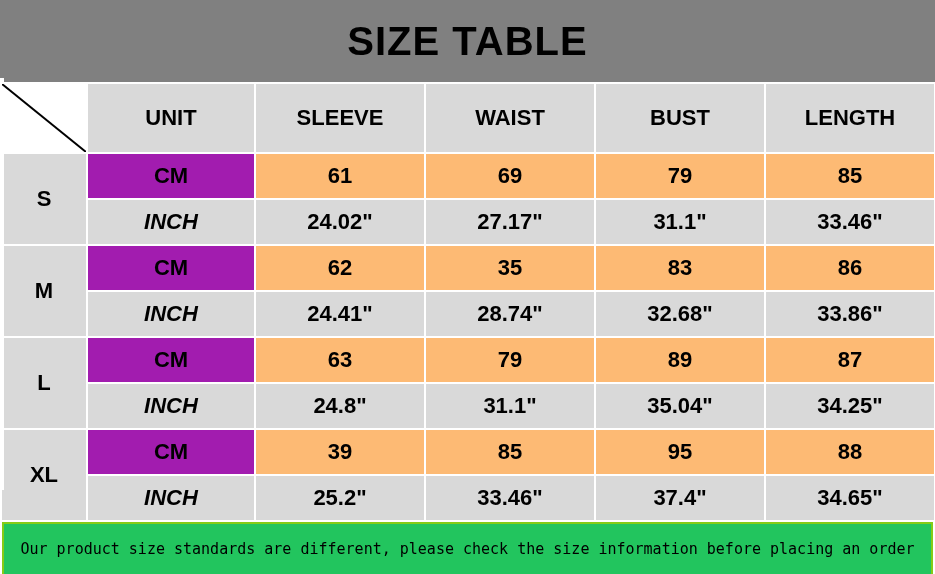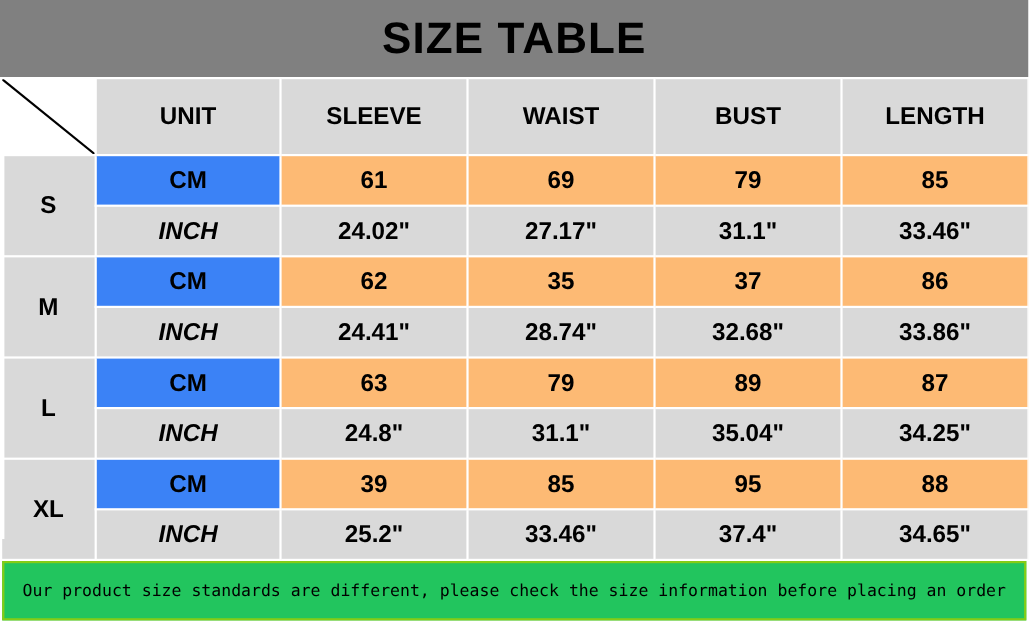--- a/index.html
+++ b/index.html
@@ -14,21 +14,21 @@
     overflow: hidden;
   }
   .sheet {
     position: relative;
     width: 935px;
     height: 574px;
     box-sizing: border-box;
   }
   
   .title-bar {
-    height: 70px;
+    height: 82px;
     background: #808080;
     display: flex;
     align-items: center;
     justify-content: center;
   }
   .title-text {
     font-size: 40px;
     font-weight: bold;
     letter-spacing: 1px;
     color: #000000;
@@ -76,21 +76,21 @@
     font-weight: bold;
   }
   
   td.size-label {
     background: #d9d9d9;
     font-size: 24px;
     font-weight: bold;
   }
   
   td.unit {
-    background: #3b82f6;
+    background: #a21caf;
     font-size: 22px;
     font-weight: bold;
     height: 44px;
   }
   td.unit.shaded {
     background: #d9d9d9;
     font-style: italic;
   }
   
   td.val {
@@ -180,21 +180,21 @@
         <td class="val shaded">27.17"</td>
         <td class="val shaded">31.1"</td>
         <td class="val shaded">33.46"</td>
       </tr>
 
       <tr>
         <td class="size-label" rowspan="2">M</td>
         <td class="unit">CM</td>
         <td class="val">62</td>
         <td class="val">35</td>
-        <td class="val">37</td>
+        <td class="val">83</td>
         <td class="val">86</td>
       </tr>
       <tr>
         <td class="unit shaded">INCH</td>
         <td class="val shaded">24.41"</td>
         <td class="val shaded">28.74"</td>
         <td class="val shaded">32.68"</td>
         <td class="val shaded">33.86"</td>
       </tr>
 

